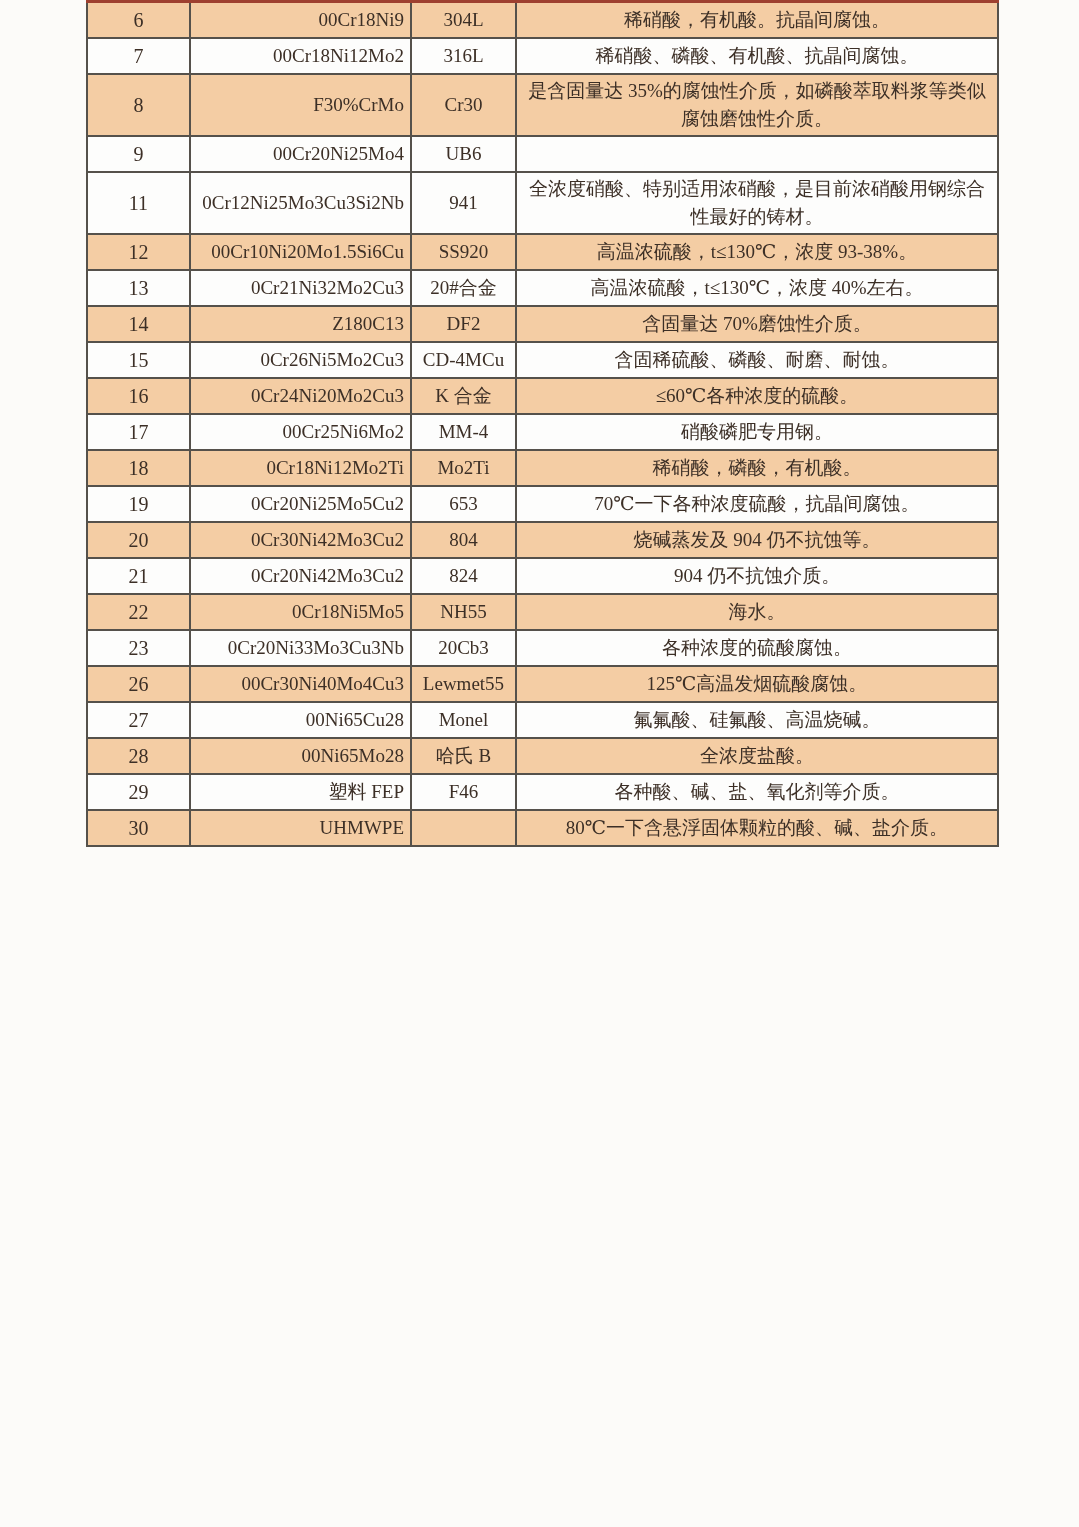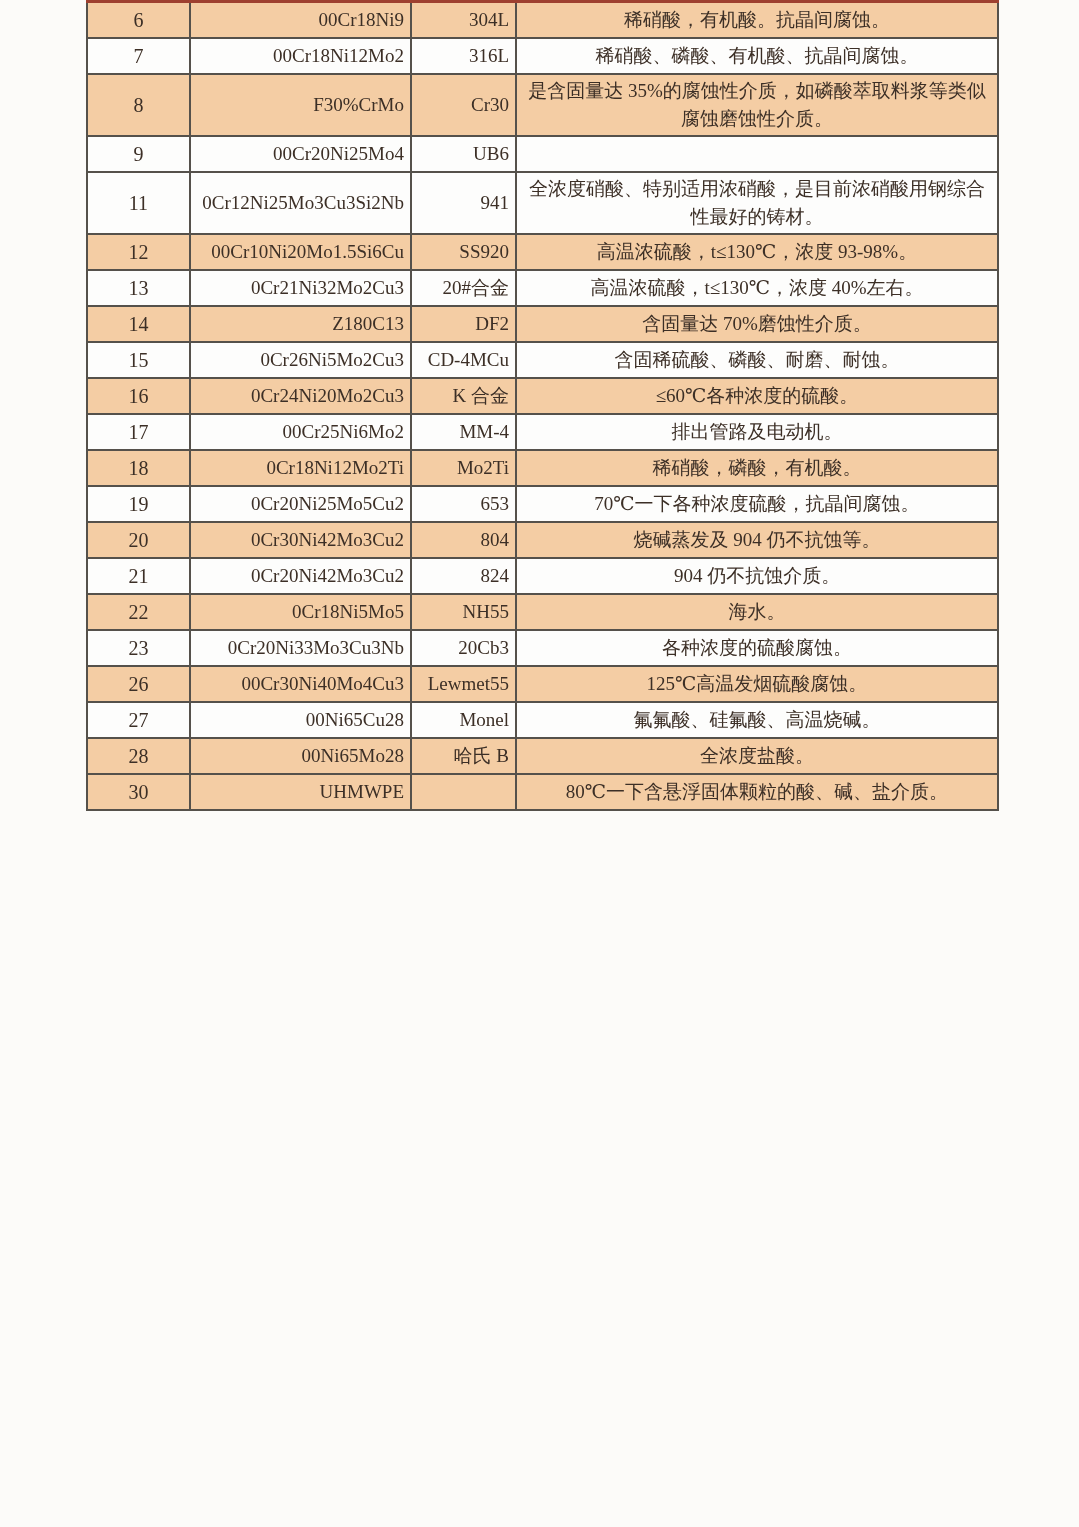--- a/index.html
+++ b/index.html
@@ -27,21 +27,21 @@
     padding:2px 6px;
     height:30px;
     line-height:28px;
     vertical-align:middle;
     background:#fdfdfc;
     overflow:hidden;
   }
   tr.shaded td{background:#f4cda4;}
   td.c-no{text-align:center;font-size:20px;}
   td.c-mat{text-align:right;}
-  td.c-code{text-align:right;}
+  td.c-code{text-align:center;}
   td.c-desc{text-align:center;padding-left:9px;line-height:31px;}
   
   .sec-heading{
     margin:26px 0 0 118px;
     font-size:27px;font-weight:bold;color:#161616;
     font-family:"Liberation Serif","DejaVu Serif",serif;
   }
   .body-text{
     margin:10px 94px 0 100px;
     color:#242424;
@@ -98,21 +98,21 @@
         <tr>
       <td class="c-no">11</td>
       <td class="c-mat">0Cr12Ni25Mo3Cu3Si2Nb</td>
       <td class="c-code">941</td>
       <td class="c-desc">全浓度硝酸、特别适用浓硝酸，是目前浓硝酸用钢综合性最好的铸材。</td>
     </tr>
         <tr class="shaded">
       <td class="c-no">12</td>
       <td class="c-mat">00Cr10Ni20Mo1.5Si6Cu</td>
       <td class="c-code">SS920</td>
-      <td class="c-desc">高温浓硫酸，t≤130℃，浓度 93-98%。</td>
+      <td class="c-desc">高温浓硫酸，t≤130℃，浓度 93-38%。</td>
     </tr>
         <tr>
       <td class="c-no">13</td>
       <td class="c-mat">0Cr21Ni32Mo2Cu3</td>
       <td class="c-code">20#合金</td>
       <td class="c-desc">高温浓硫酸，t≤130℃，浓度 40%左右。</td>
     </tr>
         <tr class="shaded">
       <td class="c-no">14</td>
       <td class="c-mat">Z180C13</td>
@@ -128,21 +128,21 @@
         <tr class="shaded">
       <td class="c-no">16</td>
       <td class="c-mat">0Cr24Ni20Mo2Cu3</td>
       <td class="c-code">K 合金</td>
       <td class="c-desc">≤60℃各种浓度的硫酸。</td>
     </tr>
         <tr>
       <td class="c-no">17</td>
       <td class="c-mat">00Cr25Ni6Mo2</td>
       <td class="c-code">MM-4</td>
-      <td class="c-desc">排出管路及电动机。</td>
+      <td class="c-desc">硝酸磷肥专用钢。</td>
     </tr>
         <tr class="shaded">
       <td class="c-no">18</td>
       <td class="c-mat">0Cr18Ni12Mo2Ti</td>
       <td class="c-code">Mo2Ti</td>
       <td class="c-desc">稀硝酸，磷酸，有机酸。</td>
     </tr>
         <tr>
       <td class="c-no">19</td>
       <td class="c-mat">0Cr20Ni25Mo5Cu2</td>
@@ -183,20 +183,26 @@
       <td class="c-no">27</td>
       <td class="c-mat">00Ni65Cu28</td>
       <td class="c-code">Monel</td>
       <td class="c-desc">氟氟酸、硅氟酸、高温烧碱。</td>
     </tr>
         <tr class="shaded">
       <td class="c-no">28</td>
       <td class="c-mat">00Ni65Mo28</td>
       <td class="c-code">哈氏 B</td>
       <td class="c-desc">全浓度盐酸。</td>
+    </tr>
+        <tr>
+      <td class="c-no">29</td>
+      <td class="c-mat">塑料 FEP</td>
+      <td class="c-code">F46</td>
+      <td class="c-desc">各种酸、碱、盐、氧化剂等介质。</td>
     </tr>
         <tr class="shaded">
       <td class="c-no">30</td>
       <td class="c-mat">UHMWPE</td>
       <td class="c-code"></td>
       <td class="c-desc">80℃一下含悬浮固体颗粒的酸、碱、盐介质。</td>
     </tr>
       </tbody>
   </table>
 

